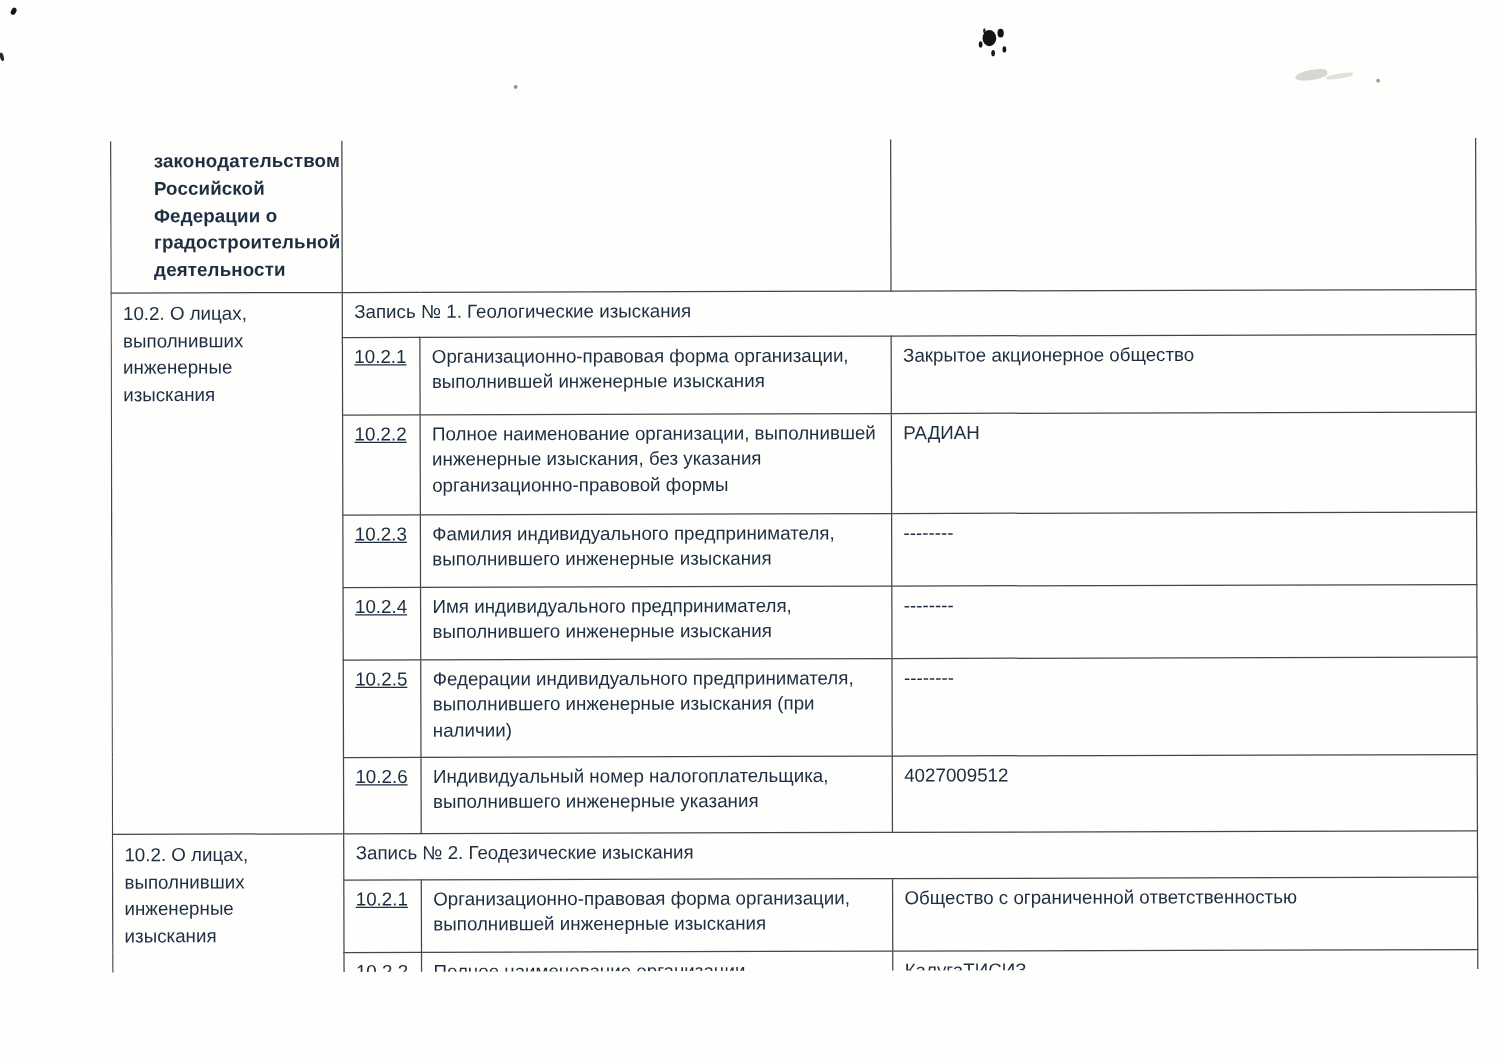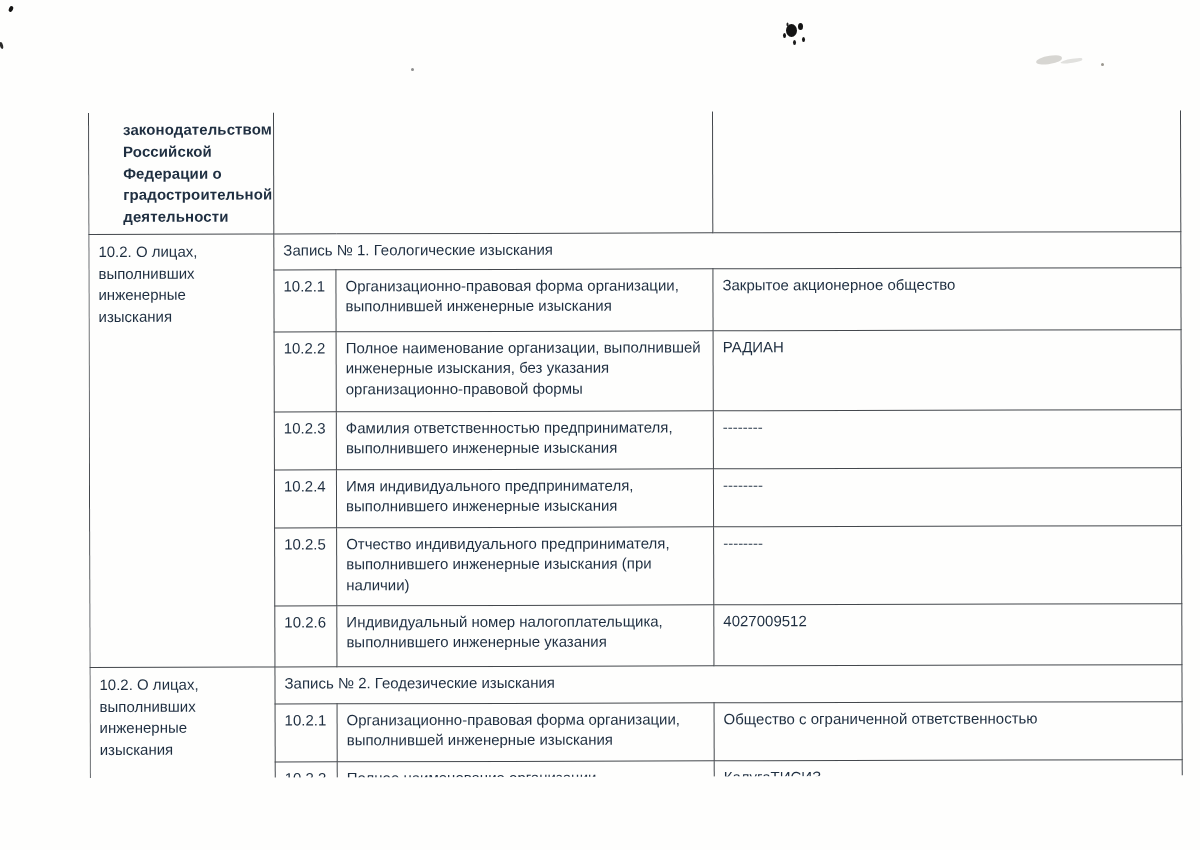--- a/index.html
+++ b/index.html
@@ -47,20 +47,21 @@
     padding-right: 6px;
   }
   td.c-left.partial {
     font-weight: 700;
     letter-spacing: 0.1px;
     padding-left: 34px;
   }
   td.c-num {
     padding-left: 6px;
     padding-right: 2px;
+    text-decoration: underline;
   }
   td.c-header {
     padding-top: 7px;
   }
   td.c-value {}
   td.v-mid { vertical-align: middle; padding-bottom: 14px; }
   tr.last td { border-bottom: none; }
 
   
   .blot {
@@ -127,31 +128,31 @@
         <td class="c-label">Организационно-правовая форма организации, выполнившей инженерные изыскания</td>
         <td class="c-value">Закрытое акционерное общество</td>
       </tr>
       <tr style="height:80px">
         <td class="c-num">10.2.2</td>
         <td class="c-label">Полное наименование организации, выполнившей инженерные изыскания, без указания организационно-правовой формы</td>
         <td class="c-value">РАДИАН</td>
       </tr>
       <tr style="height:58px">
         <td class="c-num">10.2.3</td>
-        <td class="c-label">Фамилия ответственностью предпринимателя, выполнившего инженерные изыскания</td>
+        <td class="c-label">Фамилия индивидуального предпринимателя, выполнившего инженерные изыскания</td>
         <td class="c-value">--------</td>
       </tr>
       <tr style="height:58px">
         <td class="c-num">10.2.4</td>
         <td class="c-label">Имя индивидуального предпринимателя, выполнившего инженерные изыскания</td>
         <td class="c-value">--------</td>
       </tr>
       <tr style="height:78px">
         <td class="c-num">10.2.5</td>
-        <td class="c-label">Отчество индивидуального предпринимателя, выполнившего инженерные изыскания (при наличии)</td>
+        <td class="c-label">Федерации индивидуального предпринимателя, выполнившего инженерные изыскания (при наличии)</td>
         <td class="c-value v-mid">--------</td>
       </tr>
       <tr style="height:61px">
         <td class="c-num">10.2.6</td>
         <td class="c-label">Индивидуальный номер налогоплательщика, выполнившего инженерные указания</td>
         <td class="c-value">4027009512</td>
       </tr>
 
       <tr style="height:37px">
         <td class="c-left" rowspan="3">10.2. О лицах, выполнивших инженерные изыскания</td>

